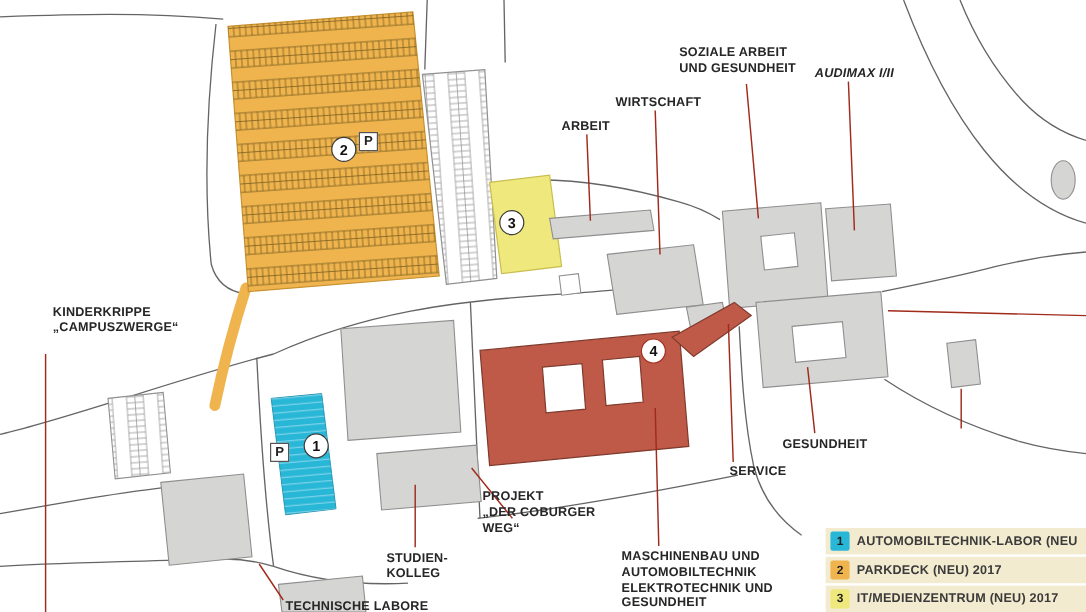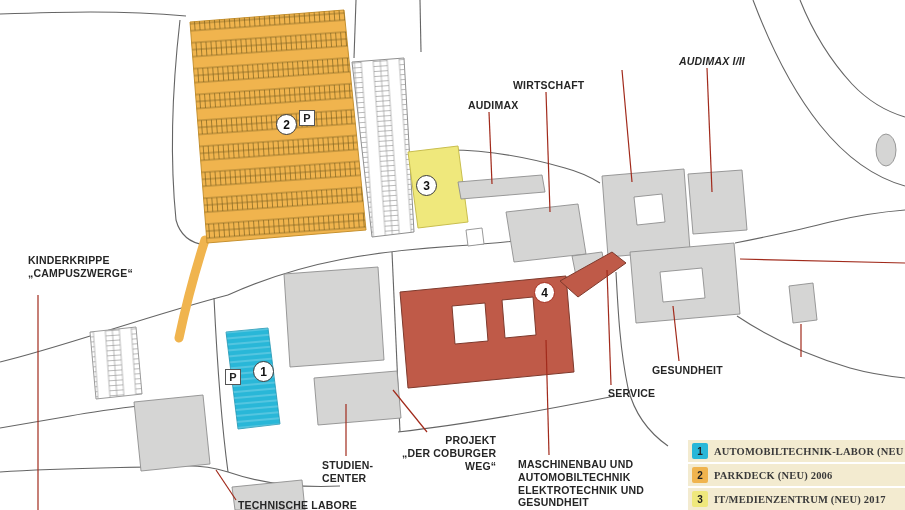--- a/index.html
+++ b/index.html
@@ -25,21 +25,21 @@
   }
   .legend{position:absolute;left:688px;top:440px;width:217px;}
   .legend-row{
     display:flex;align-items:center;height:22px;margin-bottom:2px;background:#F3EBD0;
     overflow:hidden;white-space:nowrap;
   }
   .legend-chip{
     flex:0 0 16px;width:16px;height:16px;margin:0 6px 0 4px;border-radius:2px;
     display:flex;align-items:center;justify-content:center;font-size:10px;font-weight:bold;color:#222;
   }
-  .legend-text{font-size:10.5px;font-weight:bold;color:#3a3a3a;letter-spacing:.2px;font-family:Liberation Serif, serif;}
+  .legend-text{font-size:10.5px;font-weight:bold;color:#3a3a3a;letter-spacing:.2px;}
 </style>
 </head>
 <body>
 
 <div class="stage">
 
   <svg width="905" height="510" viewBox="0 0 905 510">
     <defs>
       <pattern id="stO" width="5" height="26" patternUnits="userSpaceOnUse" patternTransform="rotate(-4)">
         <path d="M0,4 H5 M0,11 H5 M0,18 H5 M2.5,4 V18" stroke="#7c6120" stroke-width="0.7" fill="none"></path>
@@ -128,30 +128,32 @@
       <path d="M611,385 L607,270"></path>
       <path d="M801,357 L801,324"></path>
       <path d="M346,456 L346,404"></path>
       <path d="M427,432 L393,390"></path>
       <path d="M549,455 L546,340"></path>
       <path d="M38,295 L38,510"></path>
       <path d="M236,500 L216,470"></path>
     </g>
   </svg>
 
-  <div class="map-label" style="left:28px;top:254px;">KINDERKRIPPE
+  <div class="map-label" style="left:44px;top:254px;">KINDERKRIPPE
 „CAMPUSZWERGE“</div>
-  <div class="map-label" style="left:468px;top:99px;">AUDIMAX</div>
+  <div class="map-label" style="left:468px;top:99px;">ARBEIT</div>
   <div class="map-label" style="left:513px;top:79px;">WIRTSCHAFT</div>
+  <div class="map-label" style="left:566px;top:38px;">SOZIALE ARBEIT
+UND GESUNDHEIT</div>
   <div class="map-label" style="left:679px;top:55px;font-style:italic;">AUDIMAX I/II</div>
   <div class="map-label" style="left:652px;top:364px;">GESUNDHEIT</div>
   <div class="map-label" style="left:592px;top:387px;margin-left:16px;">SERVICE</div>
   <div class="map-label" style="left:322px;top:459px;">STUDIEN-
-CENTER</div>
-  <div class="map-label" style="left:402px;top:434px;text-align:right;">PROJEKT
+KOLLEG</div>
+  <div class="map-label" style="left:402px;top:408px;">PROJEKT
 „DER COBURGER
 WEG“</div>
   <div class="map-label" style="left:518px;top:458px;">MASCHINENBAU UND
 AUTOMOBILTECHNIK
 ELEKTROTECHNIK UND
 GESUNDHEIT</div>
   <div class="map-label" style="left:238px;top:499px;">TECHNISCHE LABORE</div>
 
   <div class="badge" style="left:276px;top:114px;">2</div>
   <div class="pbox" style="left:299px;top:110px;">P</div>
@@ -160,21 +162,21 @@
   <div class="badge" style="left:253px;top:361px;">1</div>
   <div class="pbox" style="left:225px;top:369px;">P</div>
 
   <div class="legend">
     <div class="legend-row">
       <span class="legend-chip" style="background-color: rgb(41, 183, 216);">1</span>
       <span class="legend-text">AUTOMOBILTECHNIK-LABOR (NEU</span>
     </div>
     <div class="legend-row">
       <span class="legend-chip" style="background-color: rgb(240, 180, 78);">2</span>
-      <span class="legend-text">PARKDECK (NEU) 2006</span>
+      <span class="legend-text">PARKDECK (NEU) 2017</span>
     </div>
     <div class="legend-row">
       <span class="legend-chip" style="background-color: rgb(239, 232, 124);">3</span>
       <span class="legend-text">IT/MEDIENZENTRUM (NEU) 2017</span>
     </div>
   </div>
 
 </div>
 
 </body></html>

